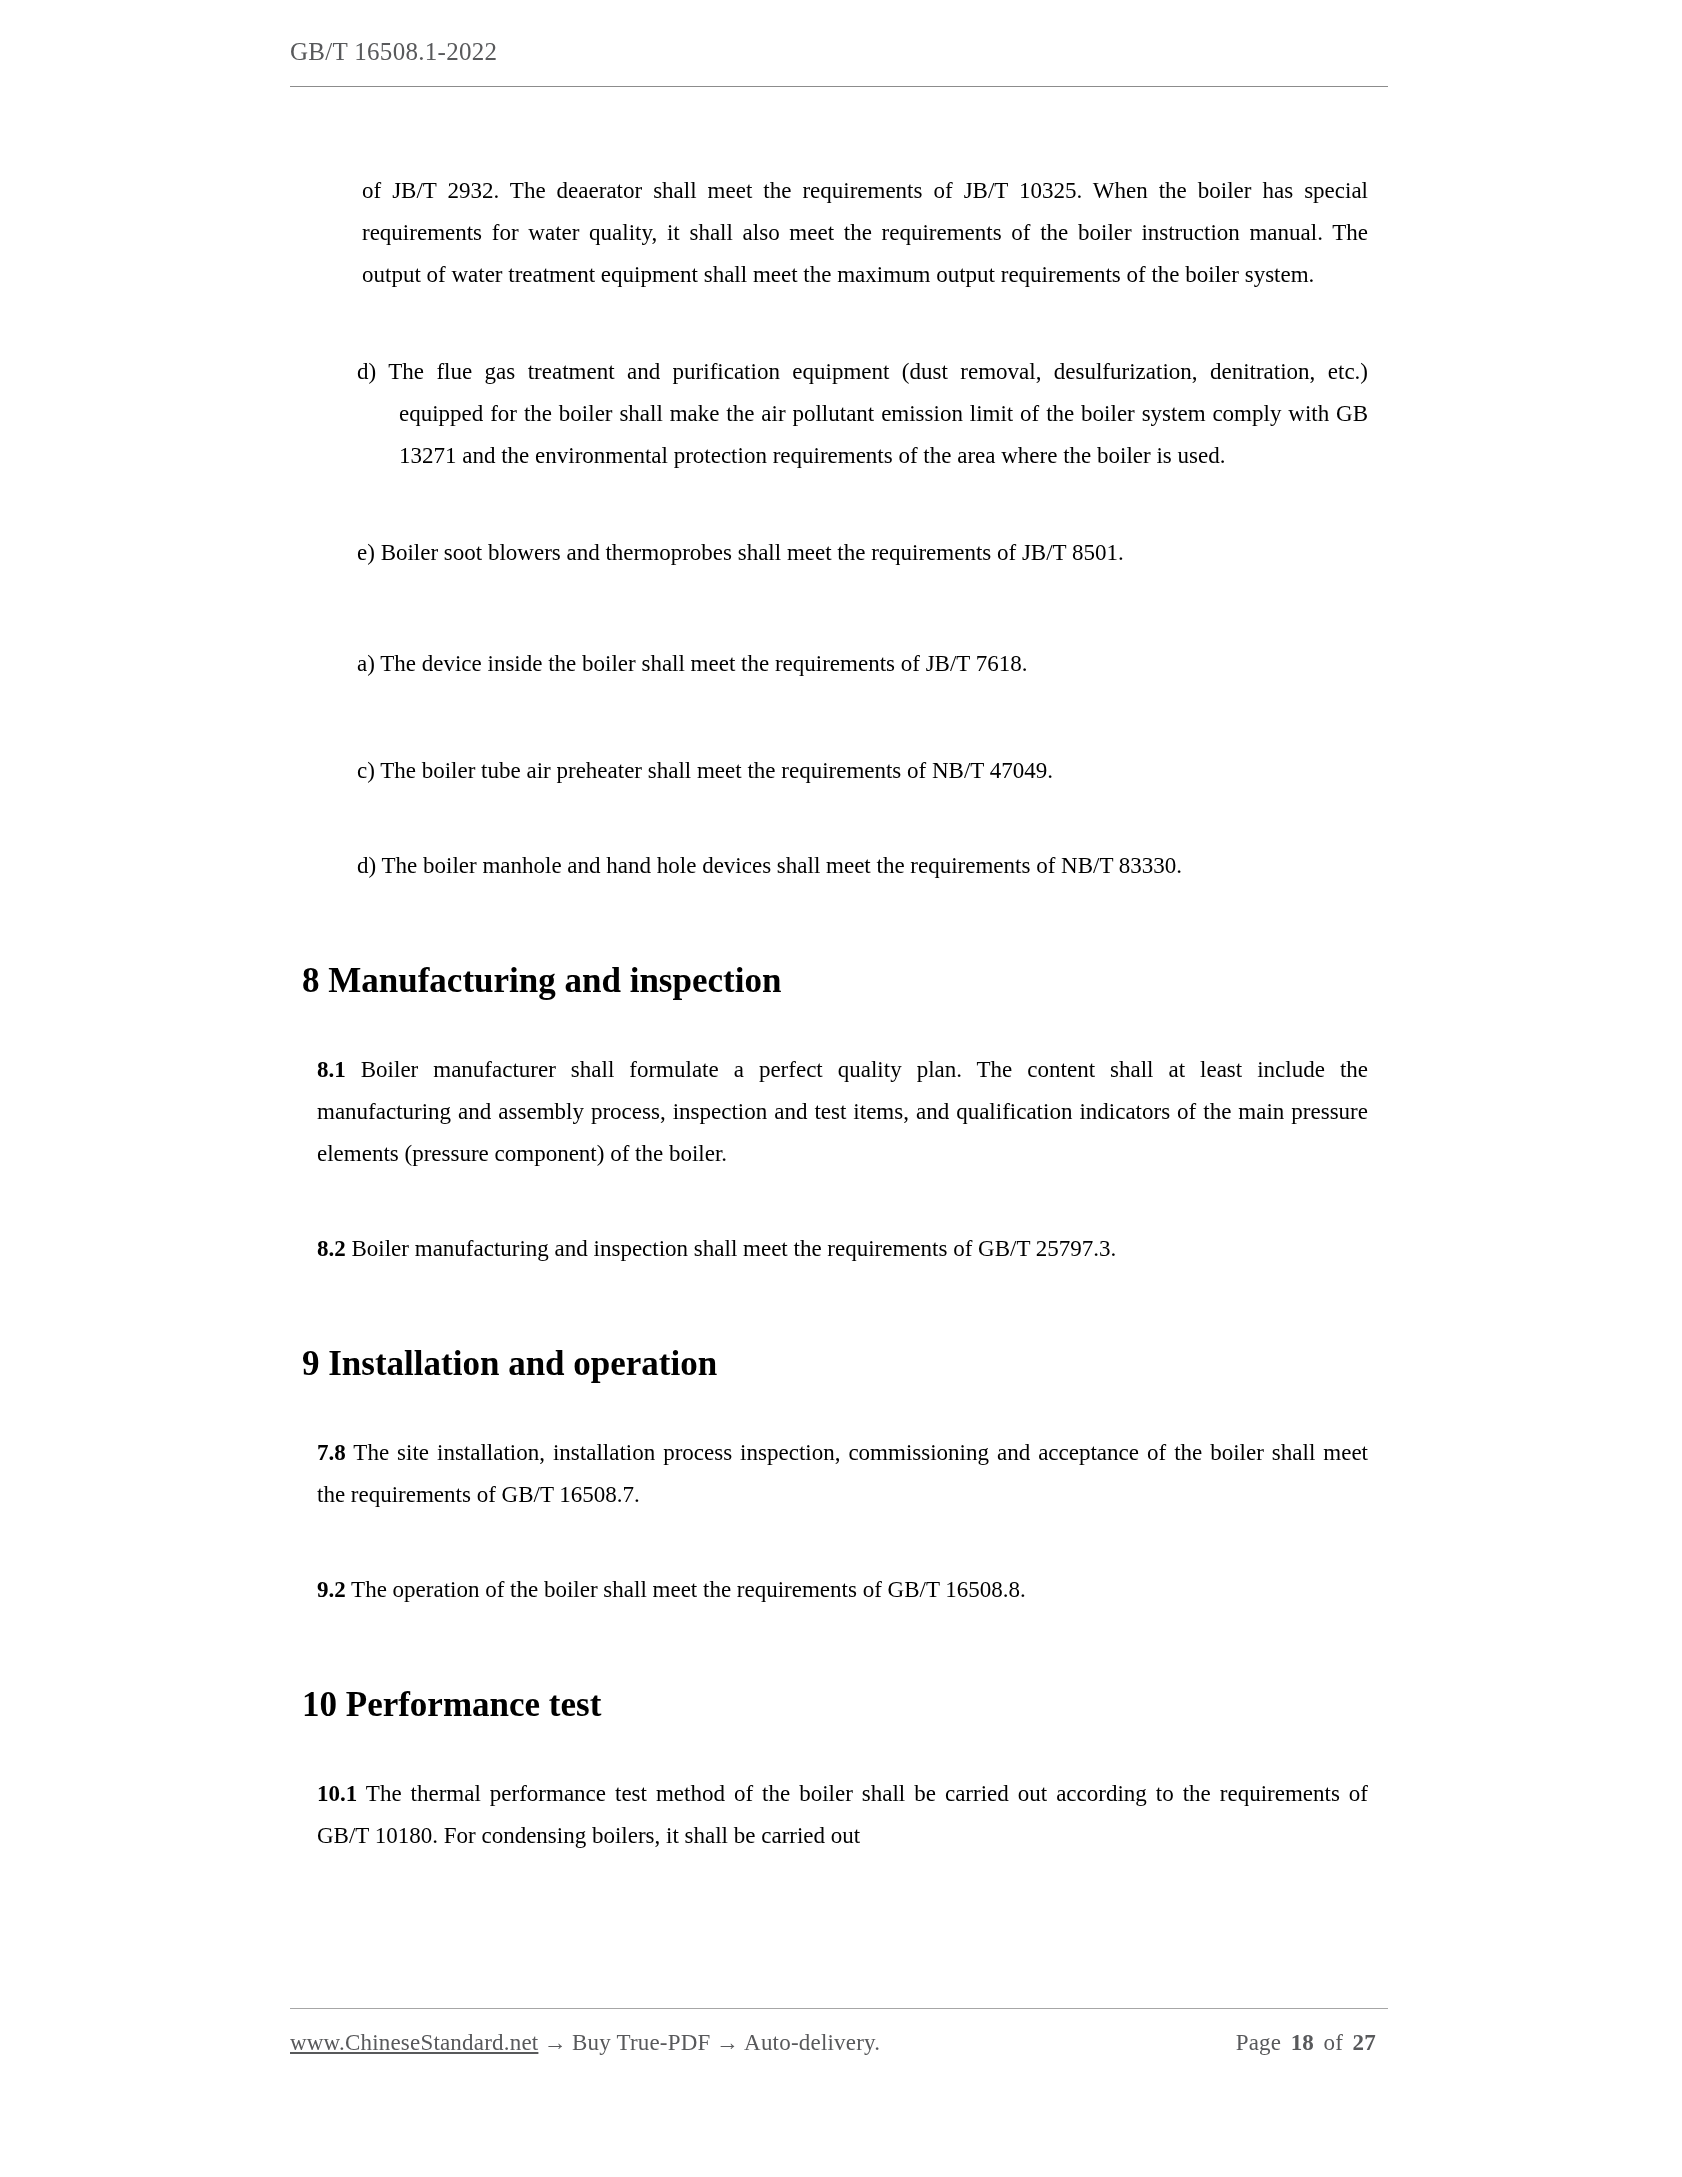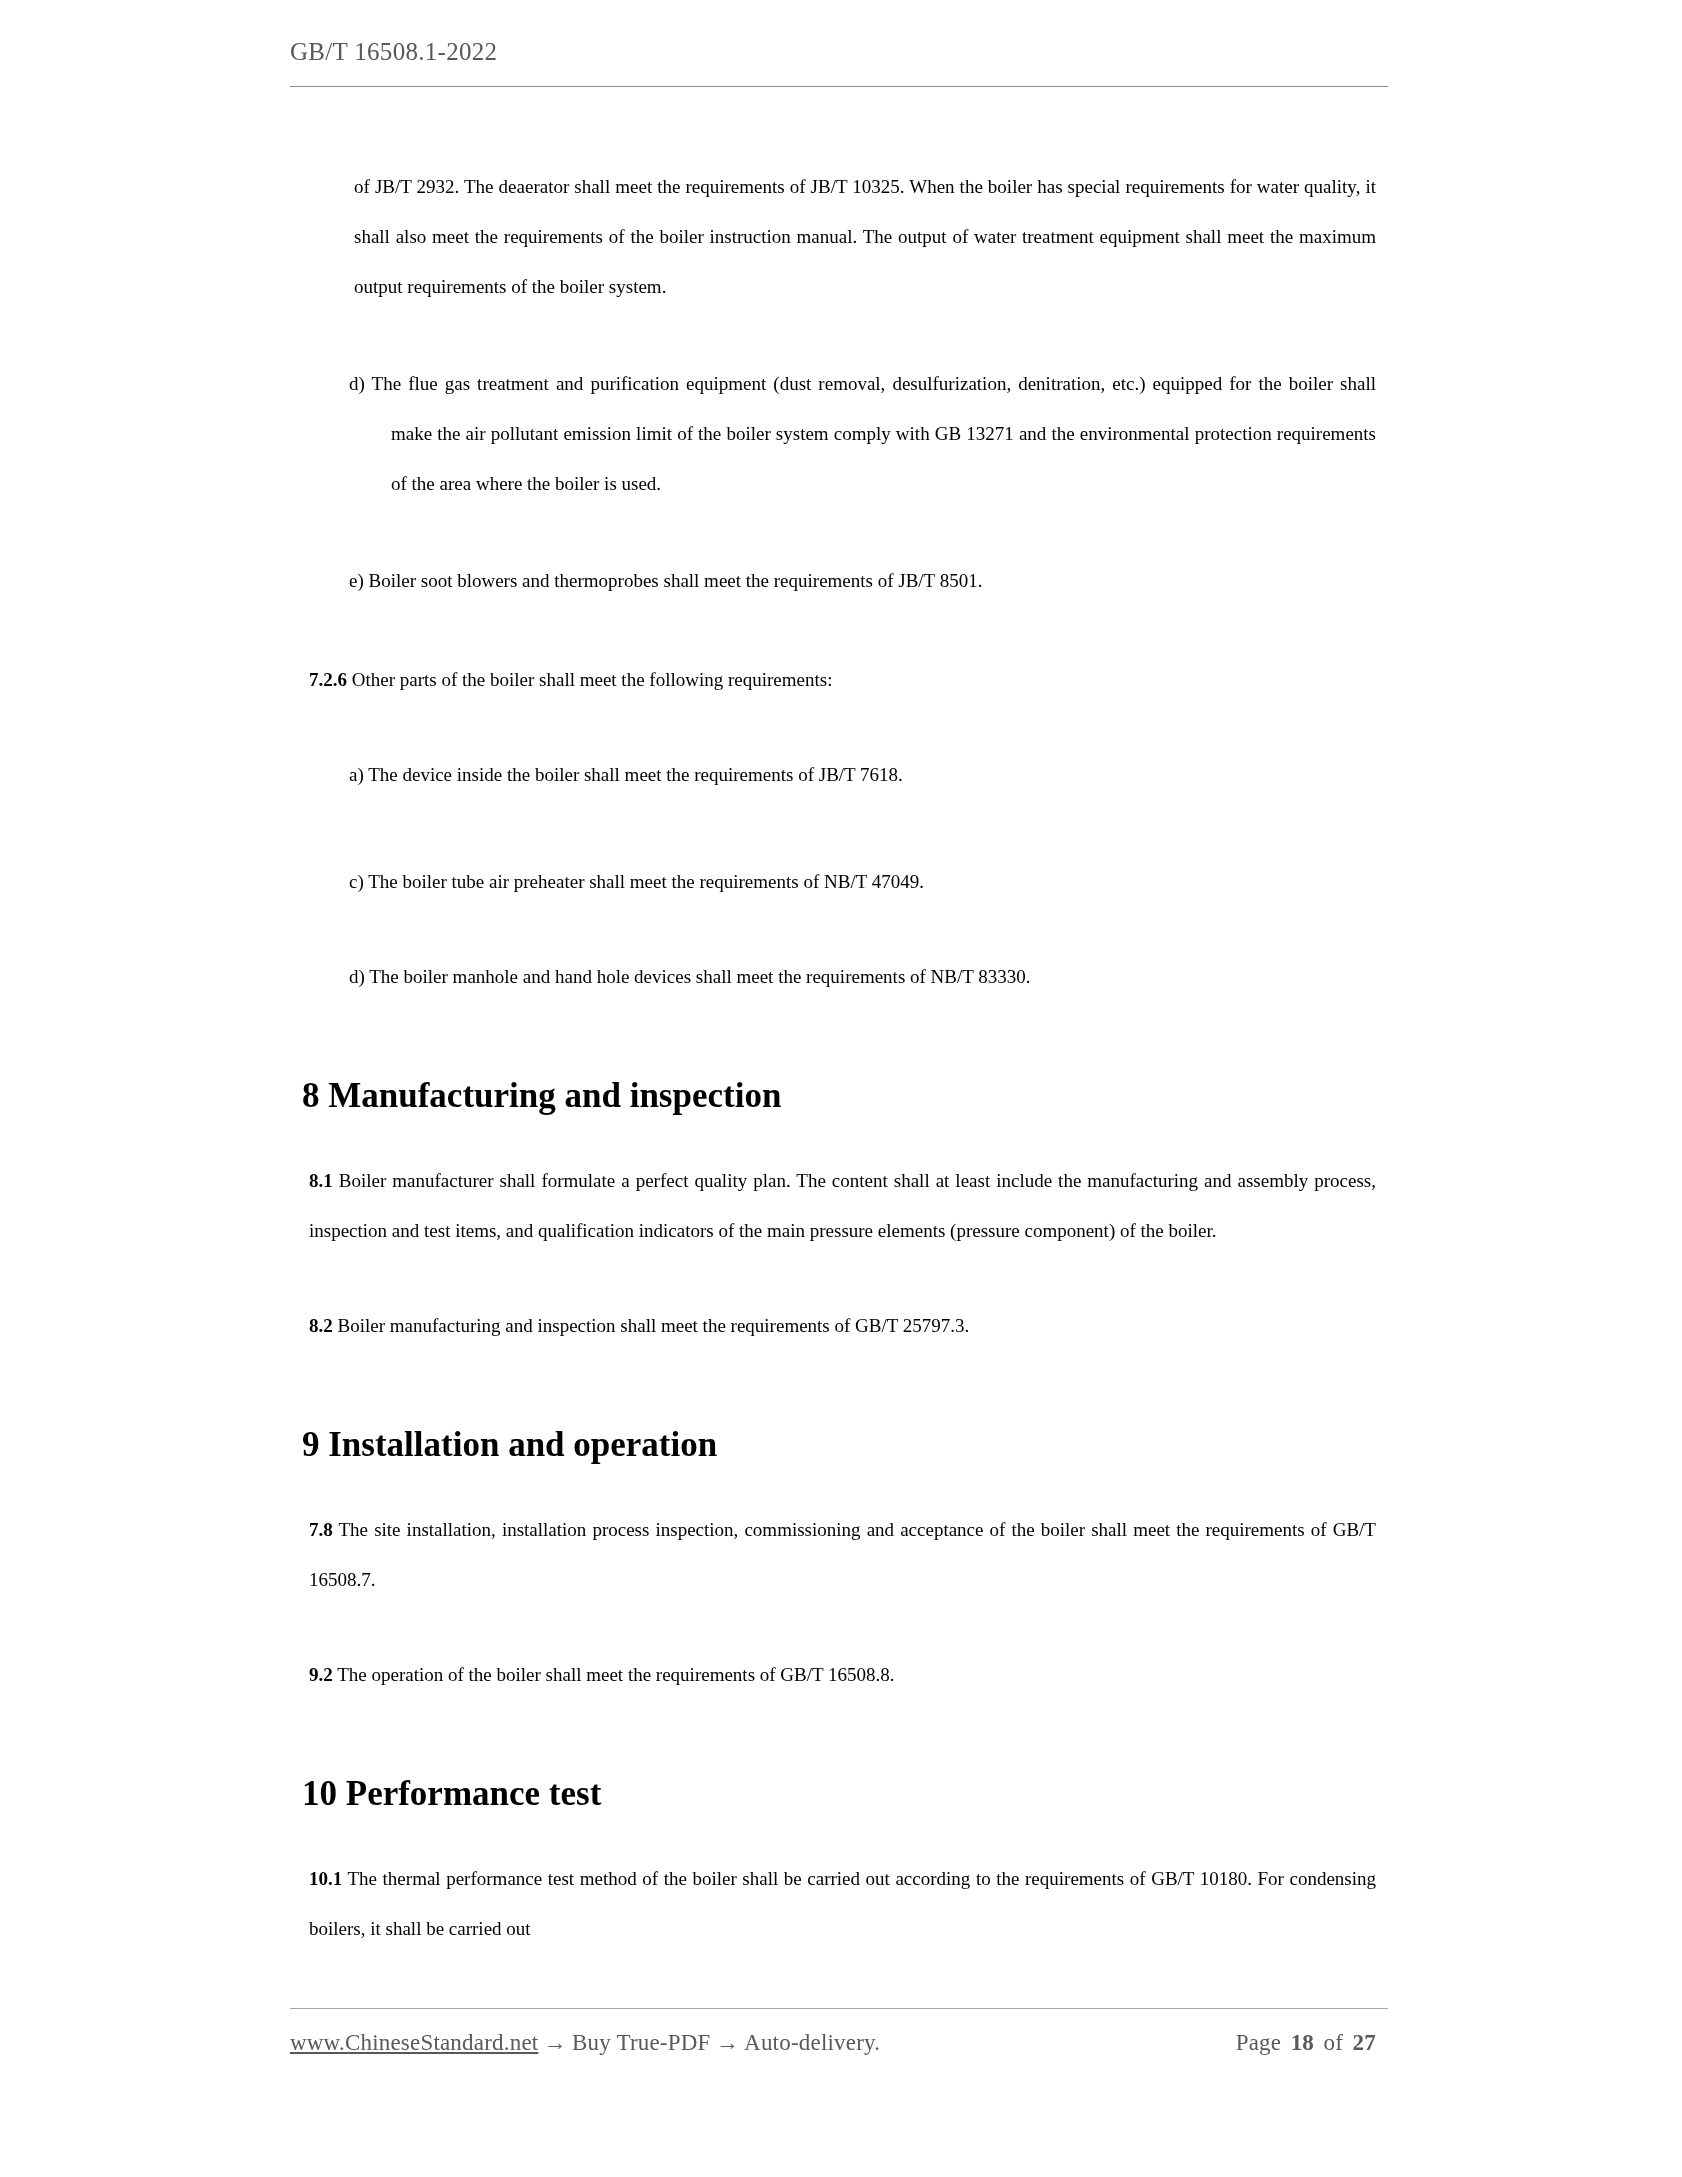--- a/index.html
+++ b/index.html
@@ -46,23 +46,23 @@
 
   
   .content {
     position: absolute;
     left: 301px;
     top: 154px;
     width: 1083px;
   }
 
   p {
-    margin: 8px;
-    font-size: 19px;
-    line-height: 50px;
+    margin: 16px;
+    font-size: 23px;
+    line-height: 42px;
   }
 
   .para {
     text-align: justify;
     text-justify: inter-word;
     margin-bottom: 25px;
   }
   .para-indent {
     text-indent: 0;
     padding-left: 45px;
@@ -155,23 +155,20 @@
 
     <div style="height:14px"></div>
 
     <p class="item">
       <span>e)</span>
       <span>Boiler soot blowers and thermoprobes shall meet the requirements of JB/T 8501.</span>
     </p>
 
     <div style="height:15.6px"></div>
 
-    <p class="para">
-      <span class="num">7.2.6</span><span> </span><span>Other parts of the boiler shall meet the following requirements:</span>
-    </p>
 
     <div style="height:12px"></div>
 
     <p class="item">
       <span>a)</span>
       <span>The device inside the boiler shall meet the requirements of JB/T 7618.</span>
     </p>
 
     <div style="height:12px"></div>
 

